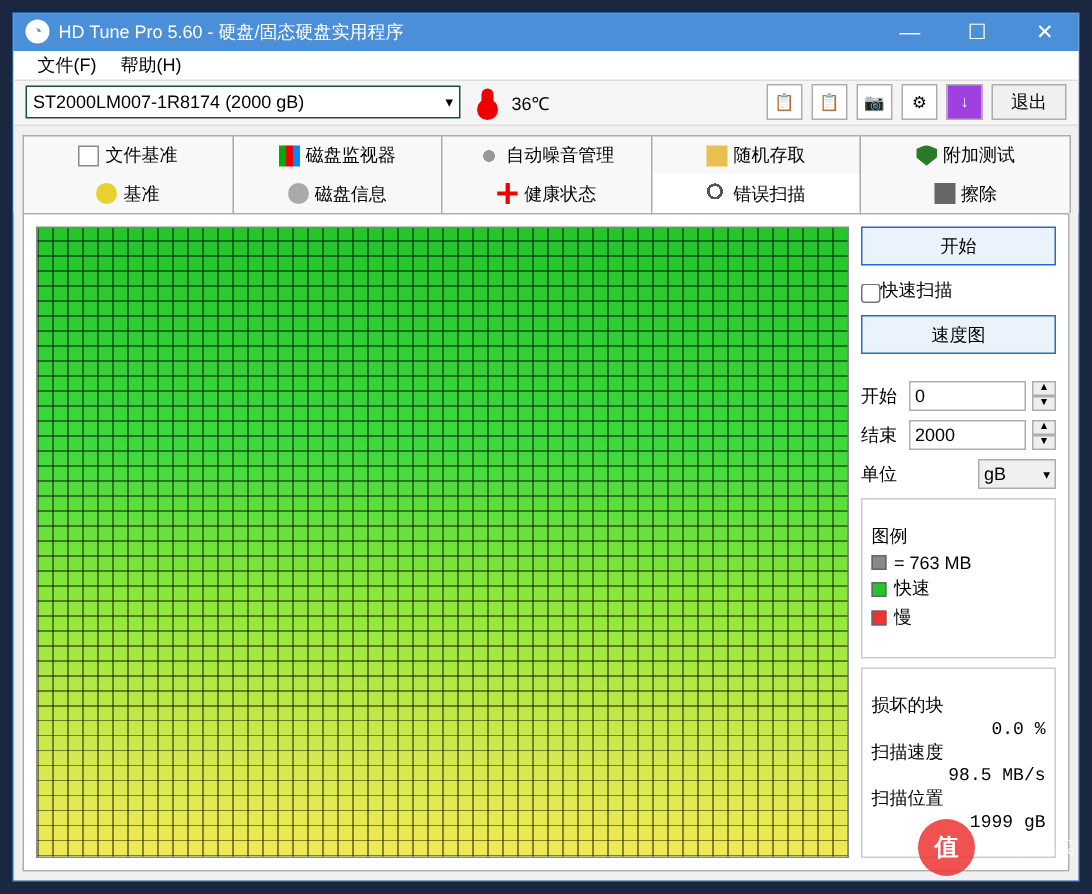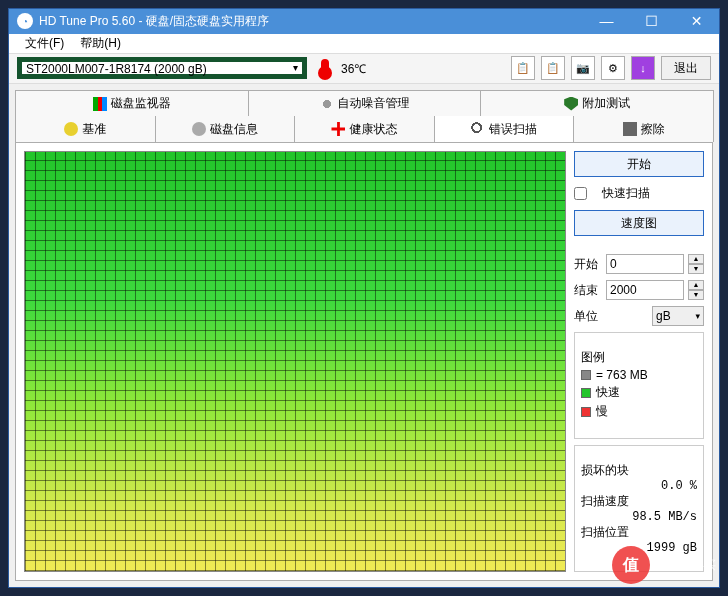--- a/index.html
+++ b/index.html
@@ -7,21 +7,21 @@
 .window{position:absolute;left:8px;top:8px;width:712px;height:580px;background:#f0f0f0;border:1px solid #2a5a9e;display:flex;flex-direction:column}
 .titlebar{height:30px;background:#4a8fd8;display:flex;align-items:center;padding:0 0 0 8px;color:#fff}
 .titlebar-icon{width:16px;height:16px;background:#fff;border-radius:50%;margin-right:6px;display:flex;align-items:center;justify-content:center;font-size:10px;color:#4a8fd8}
 .titlebar-text{flex:1;font-size:12px}
 .winbtns{display:flex;height:100%}
 .winbtn{width:45px;height:100%;display:flex;align-items:center;justify-content:center;color:#fff;font-size:14px}
 .winbtn.close{background:transparent}
 .menubar{height:24px;background:#fff;display:flex;align-items:center;padding-left:8px;border-bottom:1px solid #ddd}
 .menuitem{padding:0 8px;height:100%;display:flex;align-items:center}
 .toolbar{height:36px;background:#f5f5f5;display:flex;align-items:center;padding:0 8px;border-bottom:1px solid #ddd;gap:6px}
-.drive-select{width:290px;height:22px;border:5px solid #14532d;background:#fff;padding:0 4px;display:flex;align-items:flex-start;justify-content:space-between}
+.drive-select{width:290px;height:22px;border:1px solid #14532d;background:#fff;padding:0 4px;display:flex;align-items:center;justify-content:space-between}
 .drive-select .arrow{font-size:10px}
 .temp-ico{width:8px;height:18px;background:linear-gradient(#e00,#e00);border-radius:4px;position:relative;margin-left:8px}
 .temp-ico::after{content:"";position:absolute;bottom:-3px;left:-3px;width:14px;height:14px;background:#e00;border-radius:50%}
 .temp-txt{font-weight:normal;margin-left:6px}
 .tb-spacer{flex:1}
 .tb-btn{width:24px;height:24px;border:1px solid #adadad;background:#fff;display:flex;align-items:center;justify-content:center;font-size:11px}
 .exit-btn{height:24px;padding:0 12px;border:1px solid #adadad;background:#f0f0f0;display:flex;align-items:center}
 .tabs{padding:6px 6px 0 6px;background:#f0f0f0}
 .tabrow{display:flex}
 .tab{flex:1;height:26px;border:1px solid #adadad;background:#f8f8f8;display:flex;align-items:center;justify-content:center;gap:4px;border-bottom:none;margin-right:-1px}
@@ -37,21 +37,21 @@
 .ico-disk{background:#aaa;border-radius:50%}
 .ico-plus{background:#e00;clip-path:polygon(40% 0,60% 0,60% 40%,100% 40%,100% 60%,60% 60%,60% 100%,40% 100%,40% 60%,0 60%,0 40%,40% 40%)}
 .ico-search{background:radial-gradient(circle at 40% 40%,transparent 30%,#555 30% 45%,transparent 45%)}
 .ico-pie{background:conic-gradient(#08f 0 120deg,#0a0 120deg 240deg,#e00 240deg);border-radius:50%}
 .ico-trash{background:#666}
 .content{flex:1;background:#fff;border:1px solid #adadad;margin:0 6px 6px 6px;padding:8px;display:flex;gap:8px}
 .scan-grid{flex:1;background:linear-gradient(to bottom,#23c52b 0%,#3dd93d 35%,#8ee83a 60%,#d4e94d 85%,#f0ea55 100%);position:relative;border:1px solid #888}
 .scan-grid::before{content:"";position:absolute;inset:0;background-image:repeating-linear-gradient(0deg,rgba(0,0,0,0.45) 0 1px,transparent 1px 10px),repeating-linear-gradient(90deg,rgba(0,0,0,0.45) 0 1px,transparent 1px 10px)}
 .side{width:130px;display:flex;flex-direction:column;gap:6px}
 .btn{height:26px;border:1px solid #2a6ac4;background:#eaf2fc;display:flex;align-items:center;justify-content:center}
-.chk{display:flex;align-items:center;gap:15px;padding:2px 0}
+.chk{display:flex;align-items:flex-end;gap:0;padding:2px 0}
 .chk input{width:13px;height:13px}
 .row{display:flex;align-items:center;gap:4px}
 .row .lbl{width:28px}
 .row .val{flex:1;height:20px;border:1px solid #adadad;background:#fff;padding:0 3px;line-height:18px}
 .spinbtns{width:16px;display:flex;flex-direction:column}
 .spinbtns span{height:10px;border:1px solid #adadad;font-size:7px;text-align:center;line-height:8px;background:#eee}
 .sel{width:52px;height:20px;border:1px solid #adadad;background:#efefef;display:flex;align-items:center;justify-content:space-between;padding:0 3px}
 .panel{border:1px solid #ccc;padding:16px 6px}
 .legend-row{display:flex;align-items:center;gap:5px;margin:2px 0}
 .sq{width:10px;height:10px;border:1px solid #666}
@@ -90,26 +90,34 @@
     <div class="tb-btn">📋</div>
     <div class="tb-btn">📷</div>
     <div class="tb-btn">⚙</div>
     <div class="tb-btn" style="background:#a040e0;color:#fff">↓</div>
     <div class="exit-btn">退出</div>
   </div>
 
   <div class="tabs">
     <div class="tabrow">
       <div class="tab">
+          <span class="tab-ico ico-doc"></span>
+          <span>文件基准</span>
+        </div>
+      <div class="tab">
           <span class="tab-ico ico-chart"></span>
           <span>磁盘监视器</span>
         </div>
       <div class="tab">
           <span class="tab-ico ico-sound"></span>
           <span>自动噪音管理</span>
+        </div>
+      <div class="tab">
+          <span class="tab-ico ico-folder"></span>
+          <span>随机存取</span>
         </div>
       <div class="tab">
           <span class="tab-ico ico-shield"></span>
           <span>附加测试</span>
         </div>
     </div>
     <div class="tabrow tabrow2">
       <div class="tab">
           <span class="tab-ico ico-bulb"></span>
           <span>基准</span>

